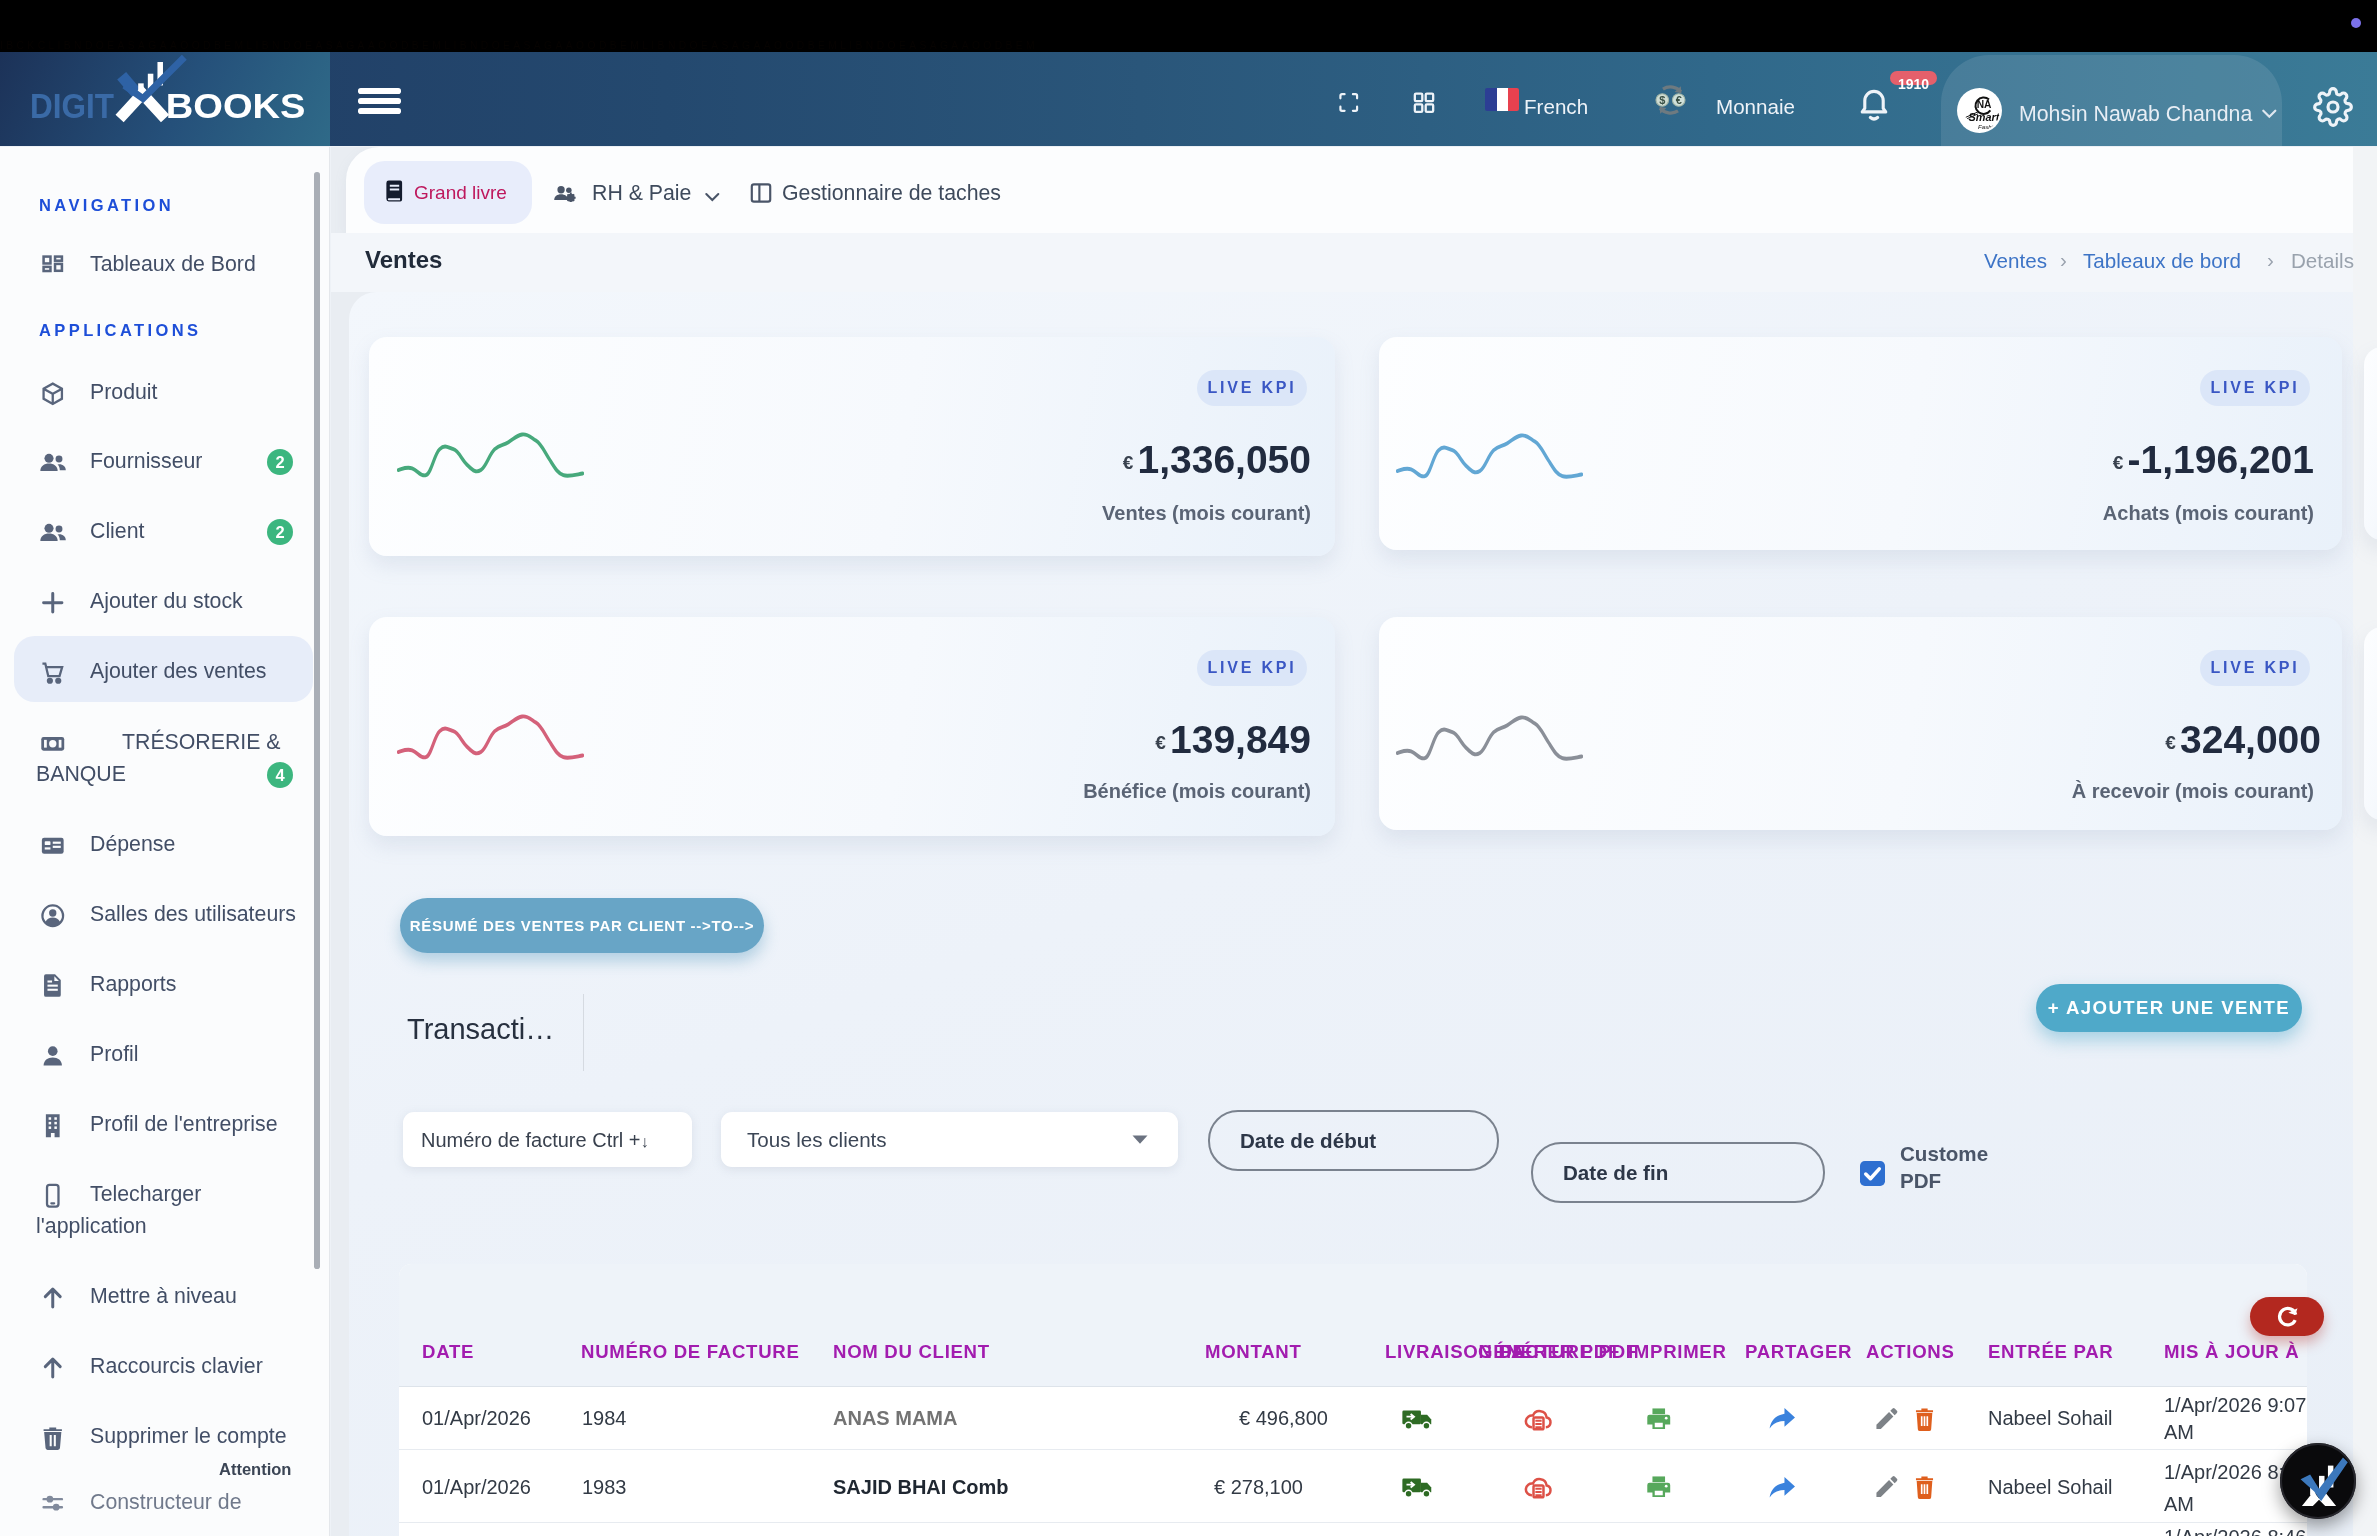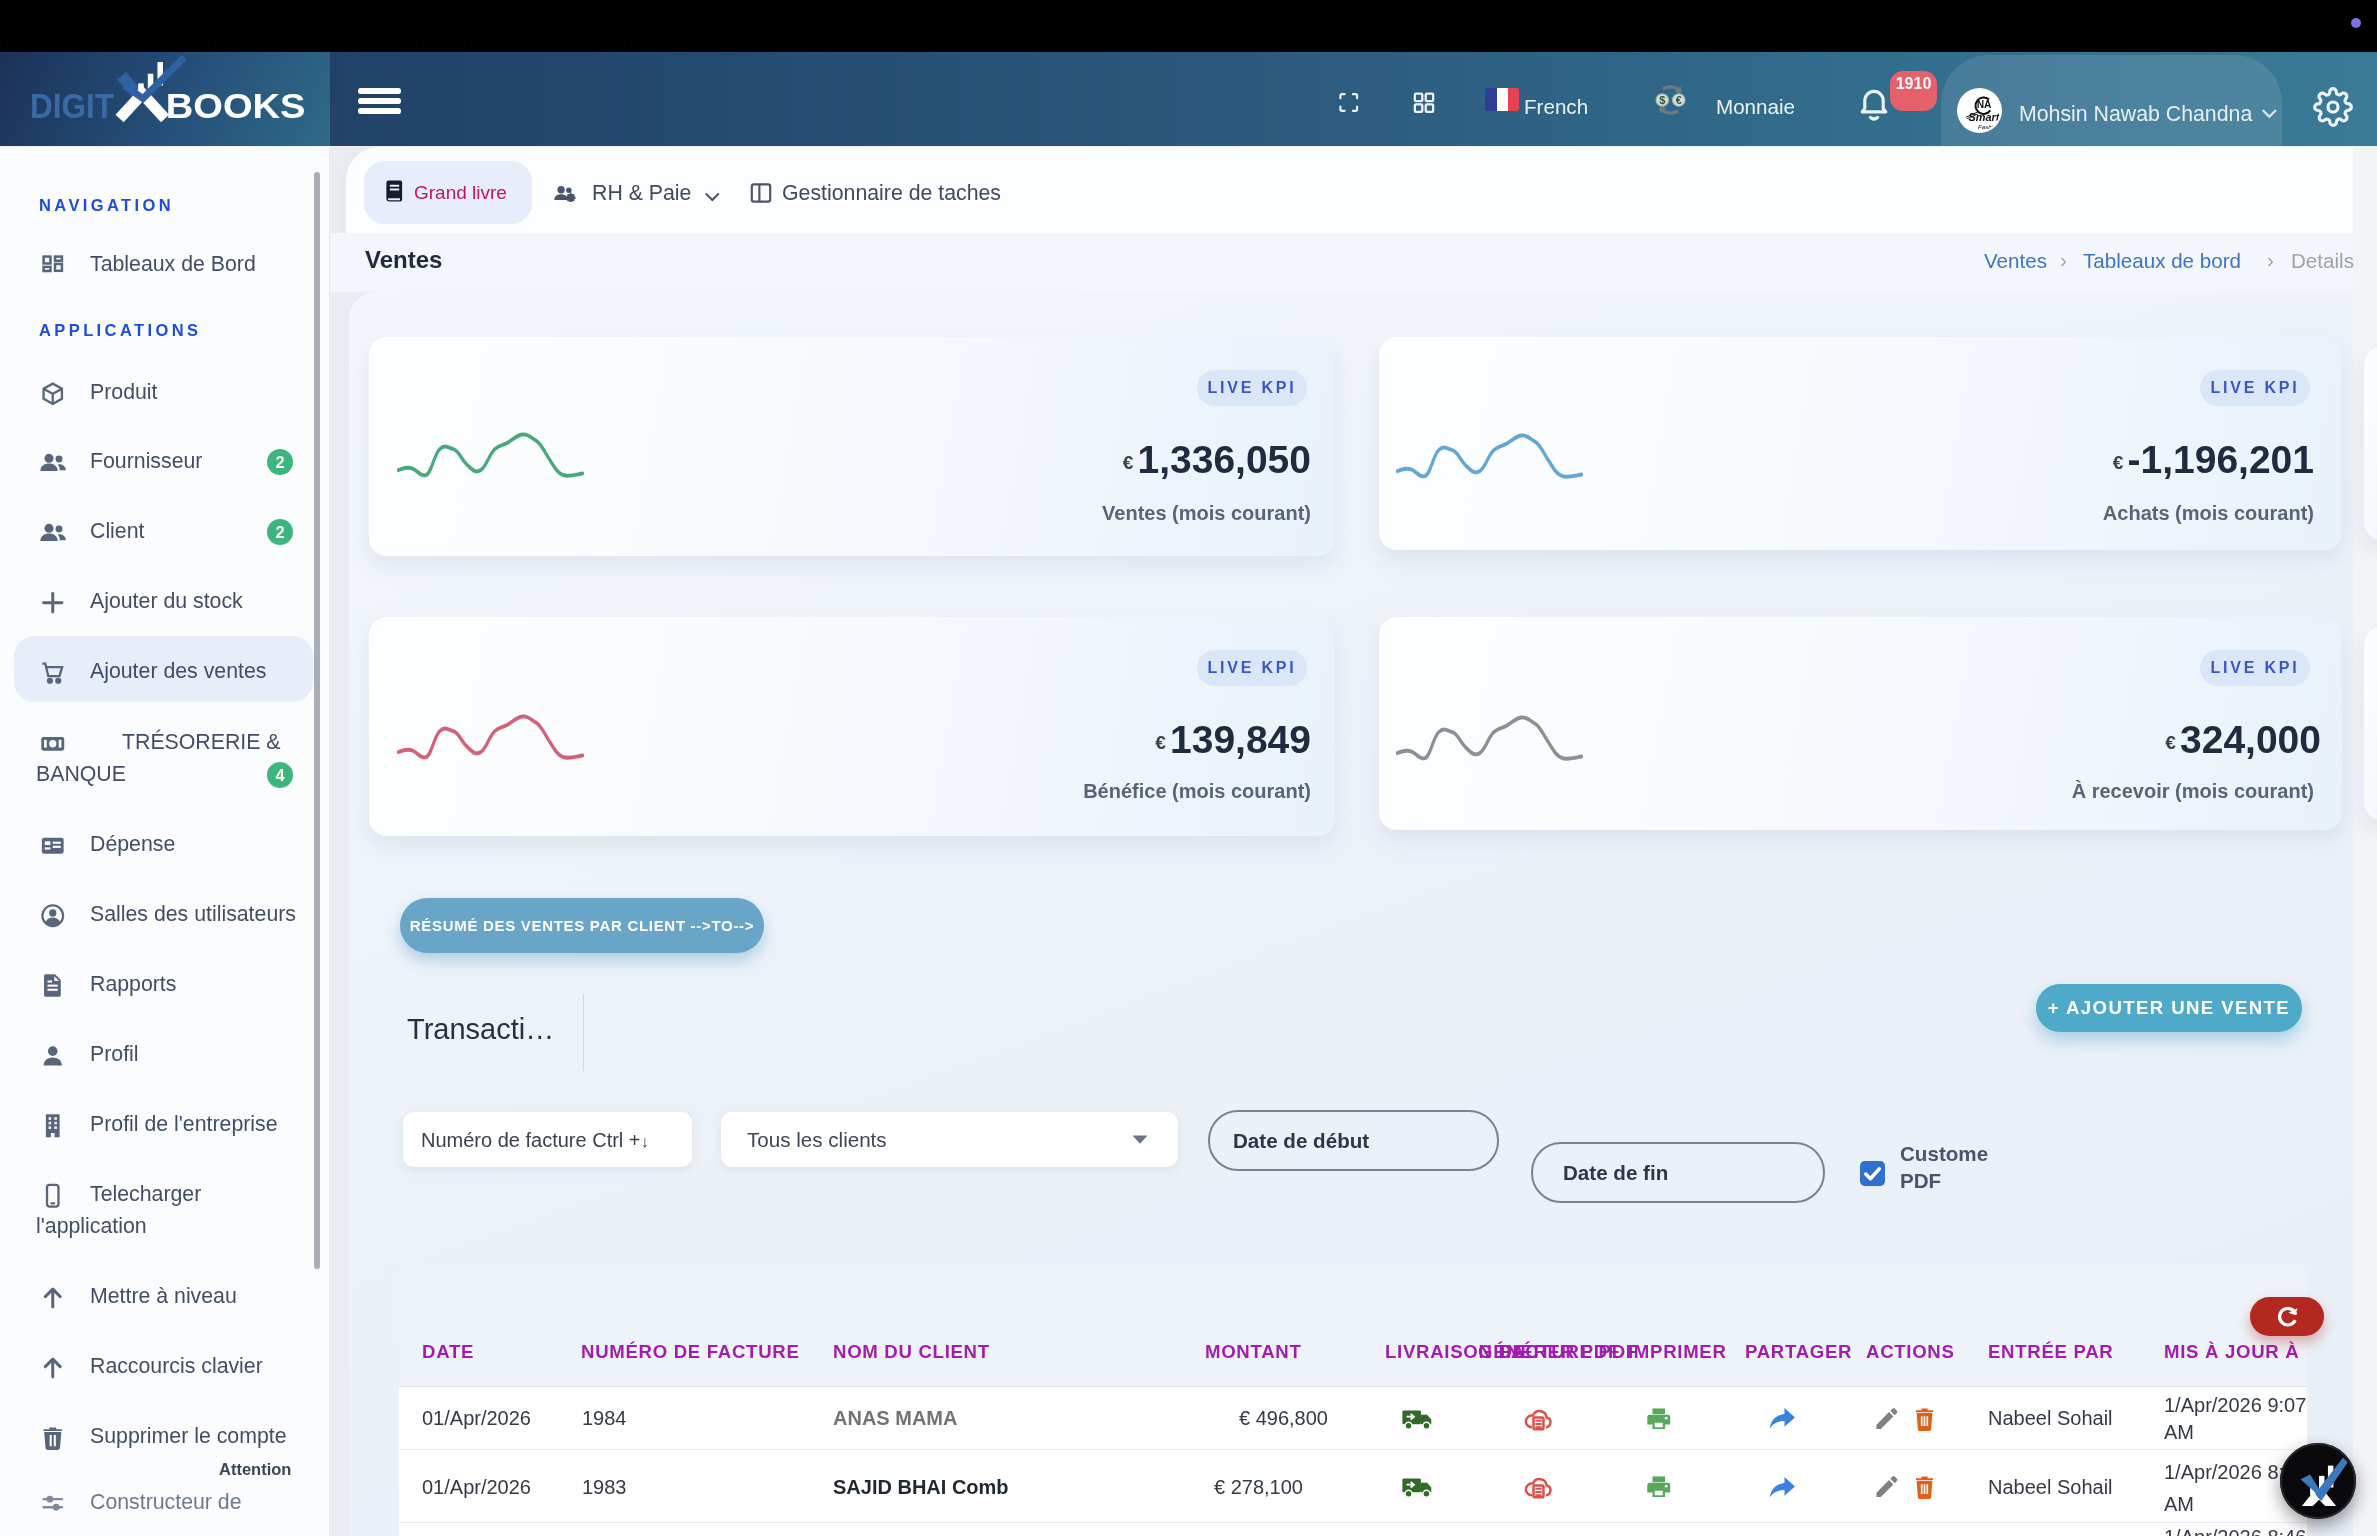--- a/index.html
+++ b/index.html
@@ -18,21 +18,21 @@
     background:linear-gradient(90deg,#1f3a62 0%,#24496f 28%,#2a567a 48%,#30688a 72%,#3b7b97 100%); }
   .logoarea { left:0; top:0; width:330px; height:94px;
     background:linear-gradient(115deg,#1c3258 0%,#25507a 55%,#2f6a88 100%); }
   .chip { left:1941px; top:2.8px; width:341px; height:144px; border-radius:48px; background:rgba(255,255,255,.10); }
   .hline { background:#fff; border-radius:2.8px; width:43px; height:5.5px; left:358px; }
   .search { left:926px; top:18px; width:340px; height:61px; border-radius:30px; background:rgba(255,255,255,.13); border:0.7px solid rgba(255,255,255,.18); }
   .search .ph { position:absolute; left:29px; top:20.6px; font-size:19px; color:#bcc8d8; width:190px; overflow:hidden; white-space:nowrap; }
   .search .d1 { position:absolute; left:220px; top:5.5px; width:0.7px; height:50px; background:rgba(255,255,255,.35); }
   .search .d2 { position:absolute; left:282px; top:5.5px; width:0.7px; height:50px; background:rgba(255,255,255,.35); }
   .hdrtxt { color:#eef3f8; font-size:20.6px; top:43px; }
-  .badge1910 { left:1890px; top:18.6px; width:47px; height:40px; background:#e5606b; border-radius:13px; color:#fff; font-weight:bold; font-size:16px; text-align:center; line-height:26px; }
+  .badge1910 { left:1890px; top:18.6px; width:47px; height:14px; background:#e5606b; border-radius:13px; color:#fff; font-weight:bold; font-size:14px; text-align:center; line-height:26px; }
   .avatar { left:1957px; top:36px; width:45px; height:45px; border-radius:50%; background:#fff; border:2.8px solid rgba(255,255,255,.35); overflow:hidden; }
   .uname { left:2019px; top:50px; font-size:21.3px; color:#e8eef5; }
 
   
   .sidebar { left:0; top:147px; width:330px; height:1390px; background:#fbfcfd; border-right:0.7px solid #e4e7eb; }
   .sb-scroll { left:314px; top:172px; width:5.5px; height:1097px; background:#a9aeb6; border-radius:2.8px; }
   .sec { color:#1d4ed8; font-size:16.5px; font-weight:bold; letter-spacing:3.4px; left:39px; }
   .item { left:0; width:330px; color:#424e66; font-size:21.3px; }
   .item .txt { position:absolute; left:90px; top:-13px; white-space:nowrap; }
   .item .ic { position:absolute; left:39px; top:-13px; width:27.5px; height:27.5px; color:#59657c; }
@@ -405,21 +405,21 @@
   <div class="abs fin" style="left:403px; width:289px;">
       <span style="position:absolute; left:18px; top:16.5px;">Numéro de facture Ctrl +<span style="font-size:16.5px;">↓</span></span>
     </div>
   <div class="abs fin" style="left:721px; width:457px;">
       <span style="position:absolute; left:26px; top:16px; font-size:20.6px; color:#3c4656;">Tous les clients</span>
     <svg style="position:absolute; right:29px; top:20.6px;" width="18" height="12.4" viewBox="0 0 24 16" fill="#6b7280">
         <path d="M2 3 h20 L12 14 z"></path>
       </svg>
   </div>
   <div class="abs fout" style="left:1208px; width:291px;">
-      <span style="position:absolute; left:23px; top:16.5px;">Date de début</span>
+      <span style="position:absolute; left:30px; top:16.5px;">Date de début</span>
     </div>
   <div class="abs fout" style="left:1531px; width:294px;margin-top:32px;">
       <span style="position:absolute; left:30px; top:16.5px;">Date de fin</span>
     </div>
   <div class="abs checkbox">
     <svg width="25" height="25" viewBox="0 0 24 24" fill="none" stroke="#fff" stroke-width="3.4" stroke-linecap="round" stroke-linejoin="round">
         <path d="M5.5 12.5 L10 17 L18.5 7.5"></path>
       </svg>
   </div>
   <div class="abs cpdf" style="top:1142px;">Custome</div>

